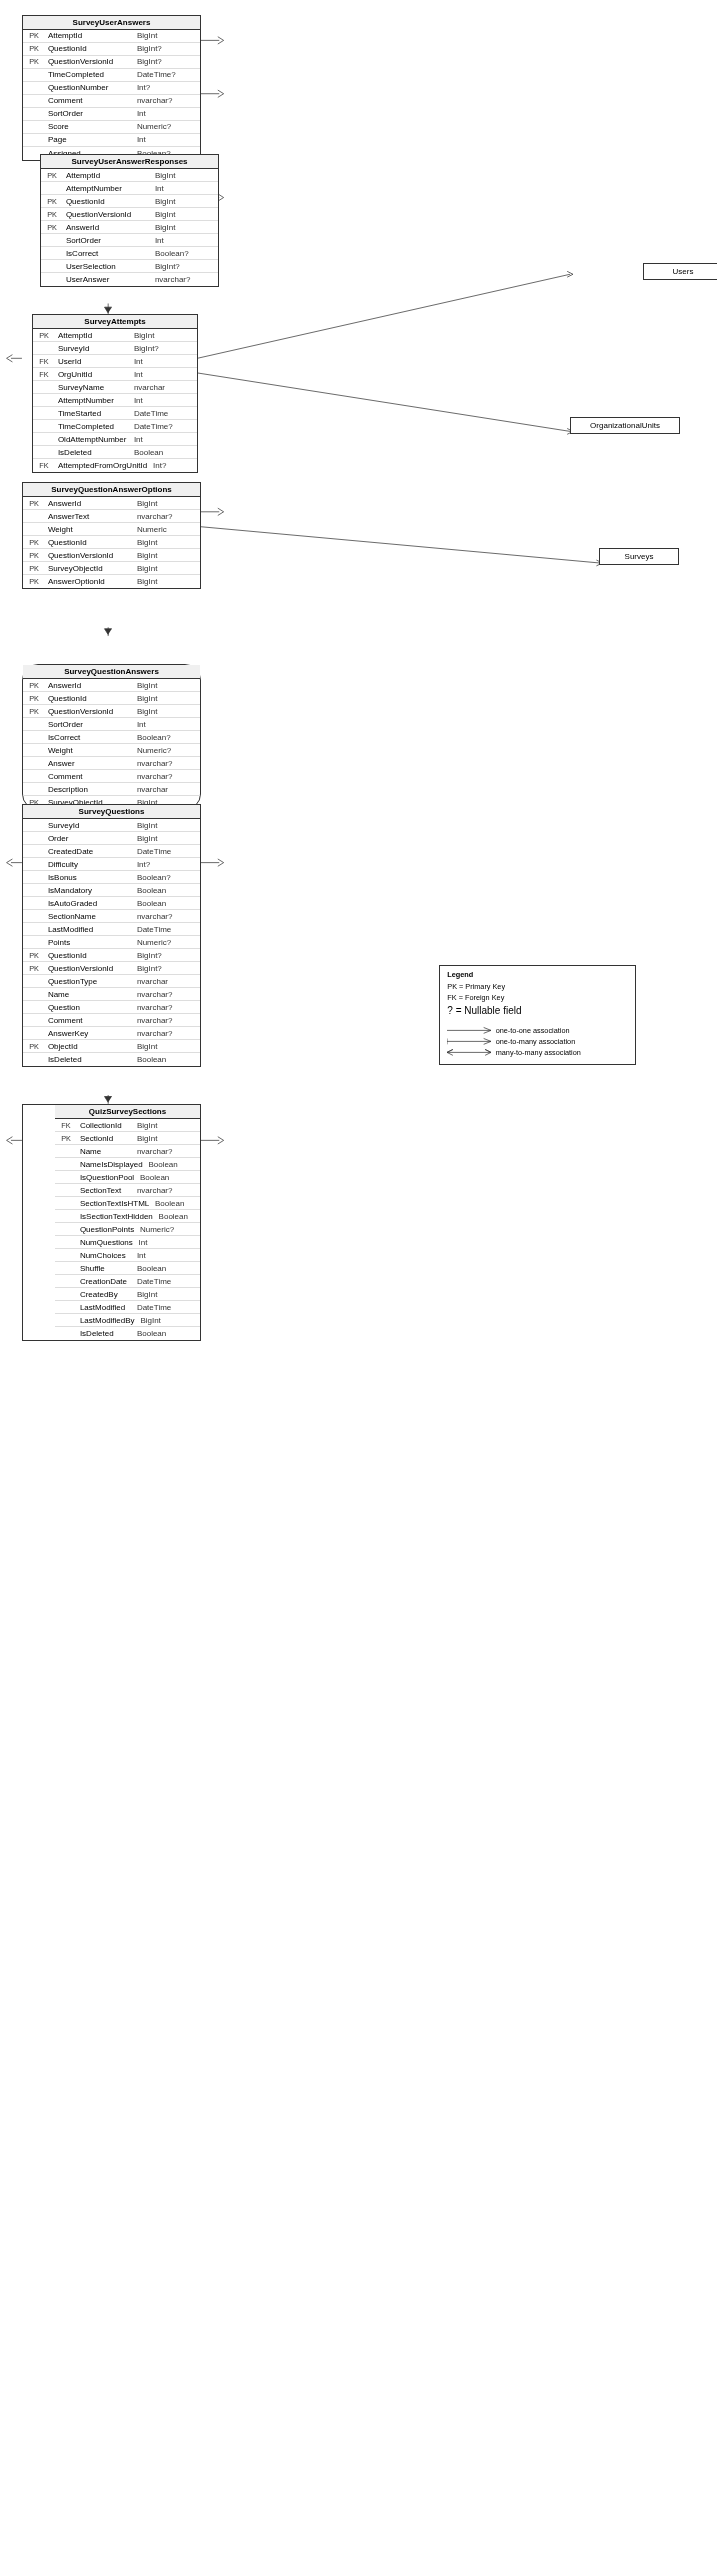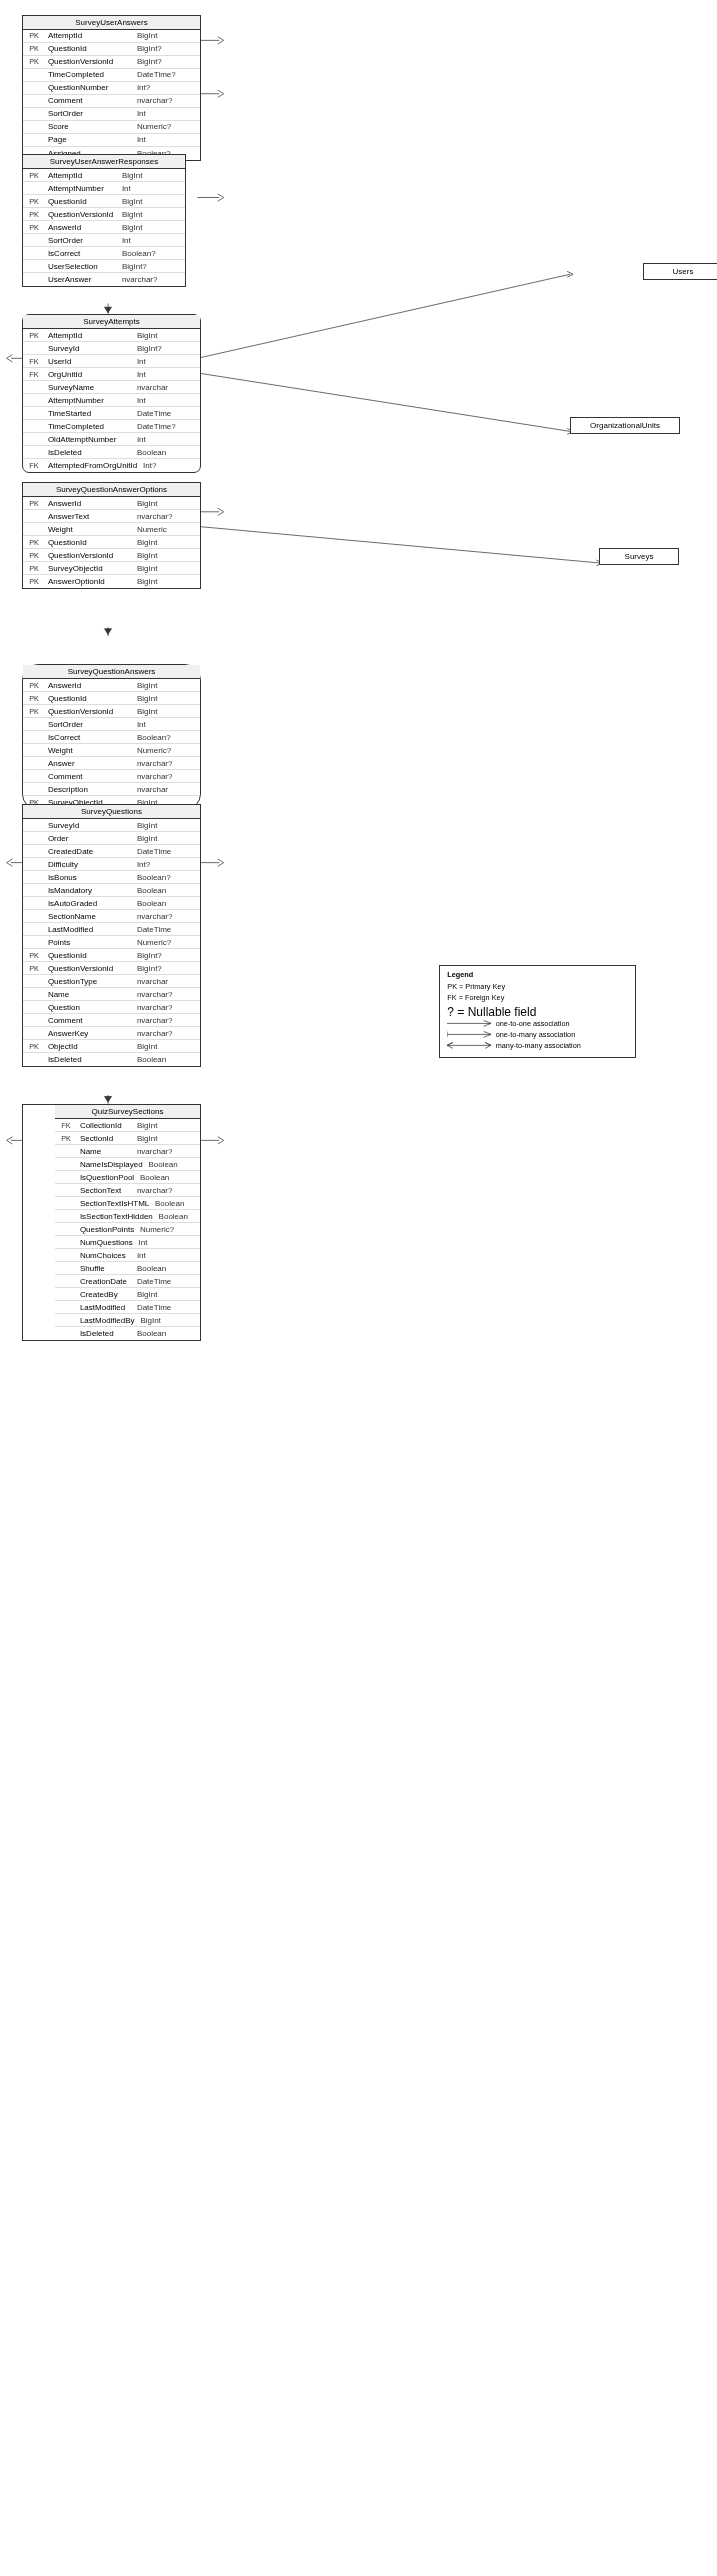--- a/index.html
+++ b/index.html
@@ -26,21 +26,21 @@
       border: 0.7px solid #333;
       background: #fff;
       min-width: 146px;
     }
 
     .entity-header {
       background: #f0f0f0;
       border-bottom: 0.7px solid #333;
       text-align: center;
       padding: 2.2px 4.4px;
-      font-weight: normal;
+      font-weight: bold;
       font-size: 8px;
     }
 
     .entity-row {
       display: flex;
       align-items: center;
       border-bottom: 0.7px solid #ddd;
       min-height: 13px;
       padding: 0.7px 0;
     }
@@ -221,21 +221,21 @@
       <span class="col-name">Page</span>
       <span class="col-type">Int</span>
     </div>
     <div class="entity-row">
       <span class="col-key"></span>
       <span class="col-name">Assigned</span>
       <span class="col-type">Boolean?</span>
     </div>
   </div>
 
-  <div class="entity-table" style="top: 154px; left: 22px; width: 164px;">
+  <div class="entity-table" style="top: 154px; left: 40px; width: 179px;">
     <div class="entity-header">SurveyUserAnswerResponses</div>
     <div class="entity-row">
       <span class="col-key">PK</span>
       <span class="col-name">AttemptId</span>
       <span class="col-type">BigInt</span>
     </div>
     <div class="entity-row">
       <span class="col-key"></span>
       <span class="col-name">AttemptNumber</span>
       <span class="col-type">Int</span>
@@ -274,21 +274,21 @@
       <span class="col-key"></span>
       <span class="col-name">UserAnswer</span>
       <span class="col-type">nvarchar?</span>
     </div>
   </div>
 
   <div class="simple-entity" style="top: 263px; left: 599px; width: 80px; margin-left: 44px;">
     <span>Users</span>
   </div>
 
-  <div class="entity-table" style="top: 314px; left: 22px; width: 179px; border-radius: 7px;">
+  <div class="entity-table" style="top: 314px; left: 32px; width: 166px;">
     <div class="entity-header">SurveyAttempts</div>
     <div class="entity-row">
       <span class="col-key">PK</span>
       <span class="col-name">AttemptId</span>
       <span class="col-type">BigInt</span>
     </div>
     <div class="entity-row">
       <span class="col-key"></span>
       <span class="col-name">SurveyId</span>
       <span class="col-type">BigInt?</span>
@@ -537,21 +537,21 @@
       <span class="col-key"></span>
       <span class="col-name">IsDeleted</span>
       <span class="col-type">Boolean</span>
     </div>
   </div>
 
   <div class="legend" style="top: 965px; left: 439px; width: 197px;">
     <div class="legend-title">Legend</div>
     <div style="font-size:7.3px; margin-bottom:2.2px;">PK = Primary Key</div>
     <div style="font-size:7.3px; margin-bottom:2.2px;">FK = Foreign Key</div>
-    <div style="font-size:12px; margin-bottom:0;">? = Nullable field</div>
+    <div style="font-size:10px; margin-bottom:10px;">? = Nullable field</div>
     <div class="legend-item">
       <svg width="44" height="8.8" style="margin-right:4.4px; flex-shrink:0;" viewBox="0 0 60 12">
         <line x1="0" y1="6" x2="60" y2="6" stroke="#333" stroke-width="1"></line>
         <line x1="50" y1="2" x2="60" y2="6" stroke="#333" stroke-width="1"></line>
         <line x1="50" y1="10" x2="60" y2="6" stroke="#333" stroke-width="1"></line>
       </svg>
       <span>one-to-one association</span>
     </div>
     <div class="legend-item">
       <svg width="44" height="8.8" style="margin-right:4.4px; flex-shrink:0;" viewBox="0 0 60 12">

